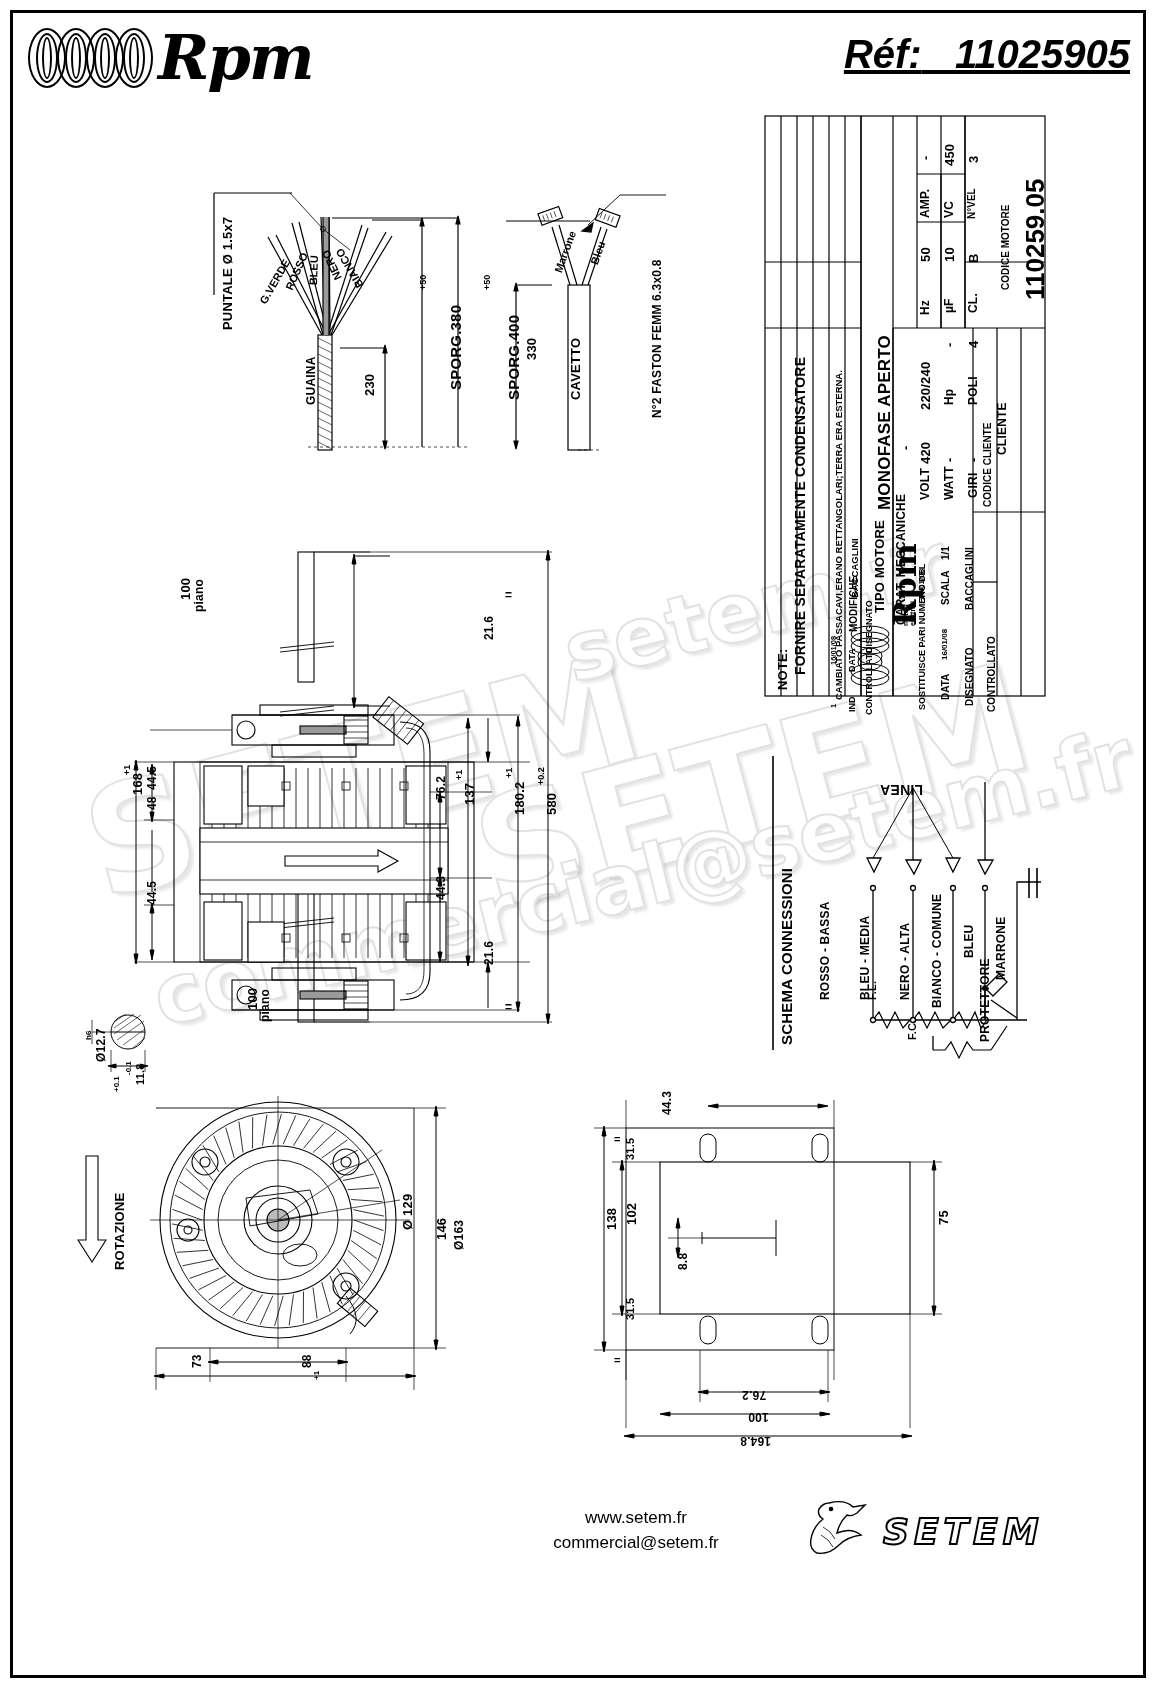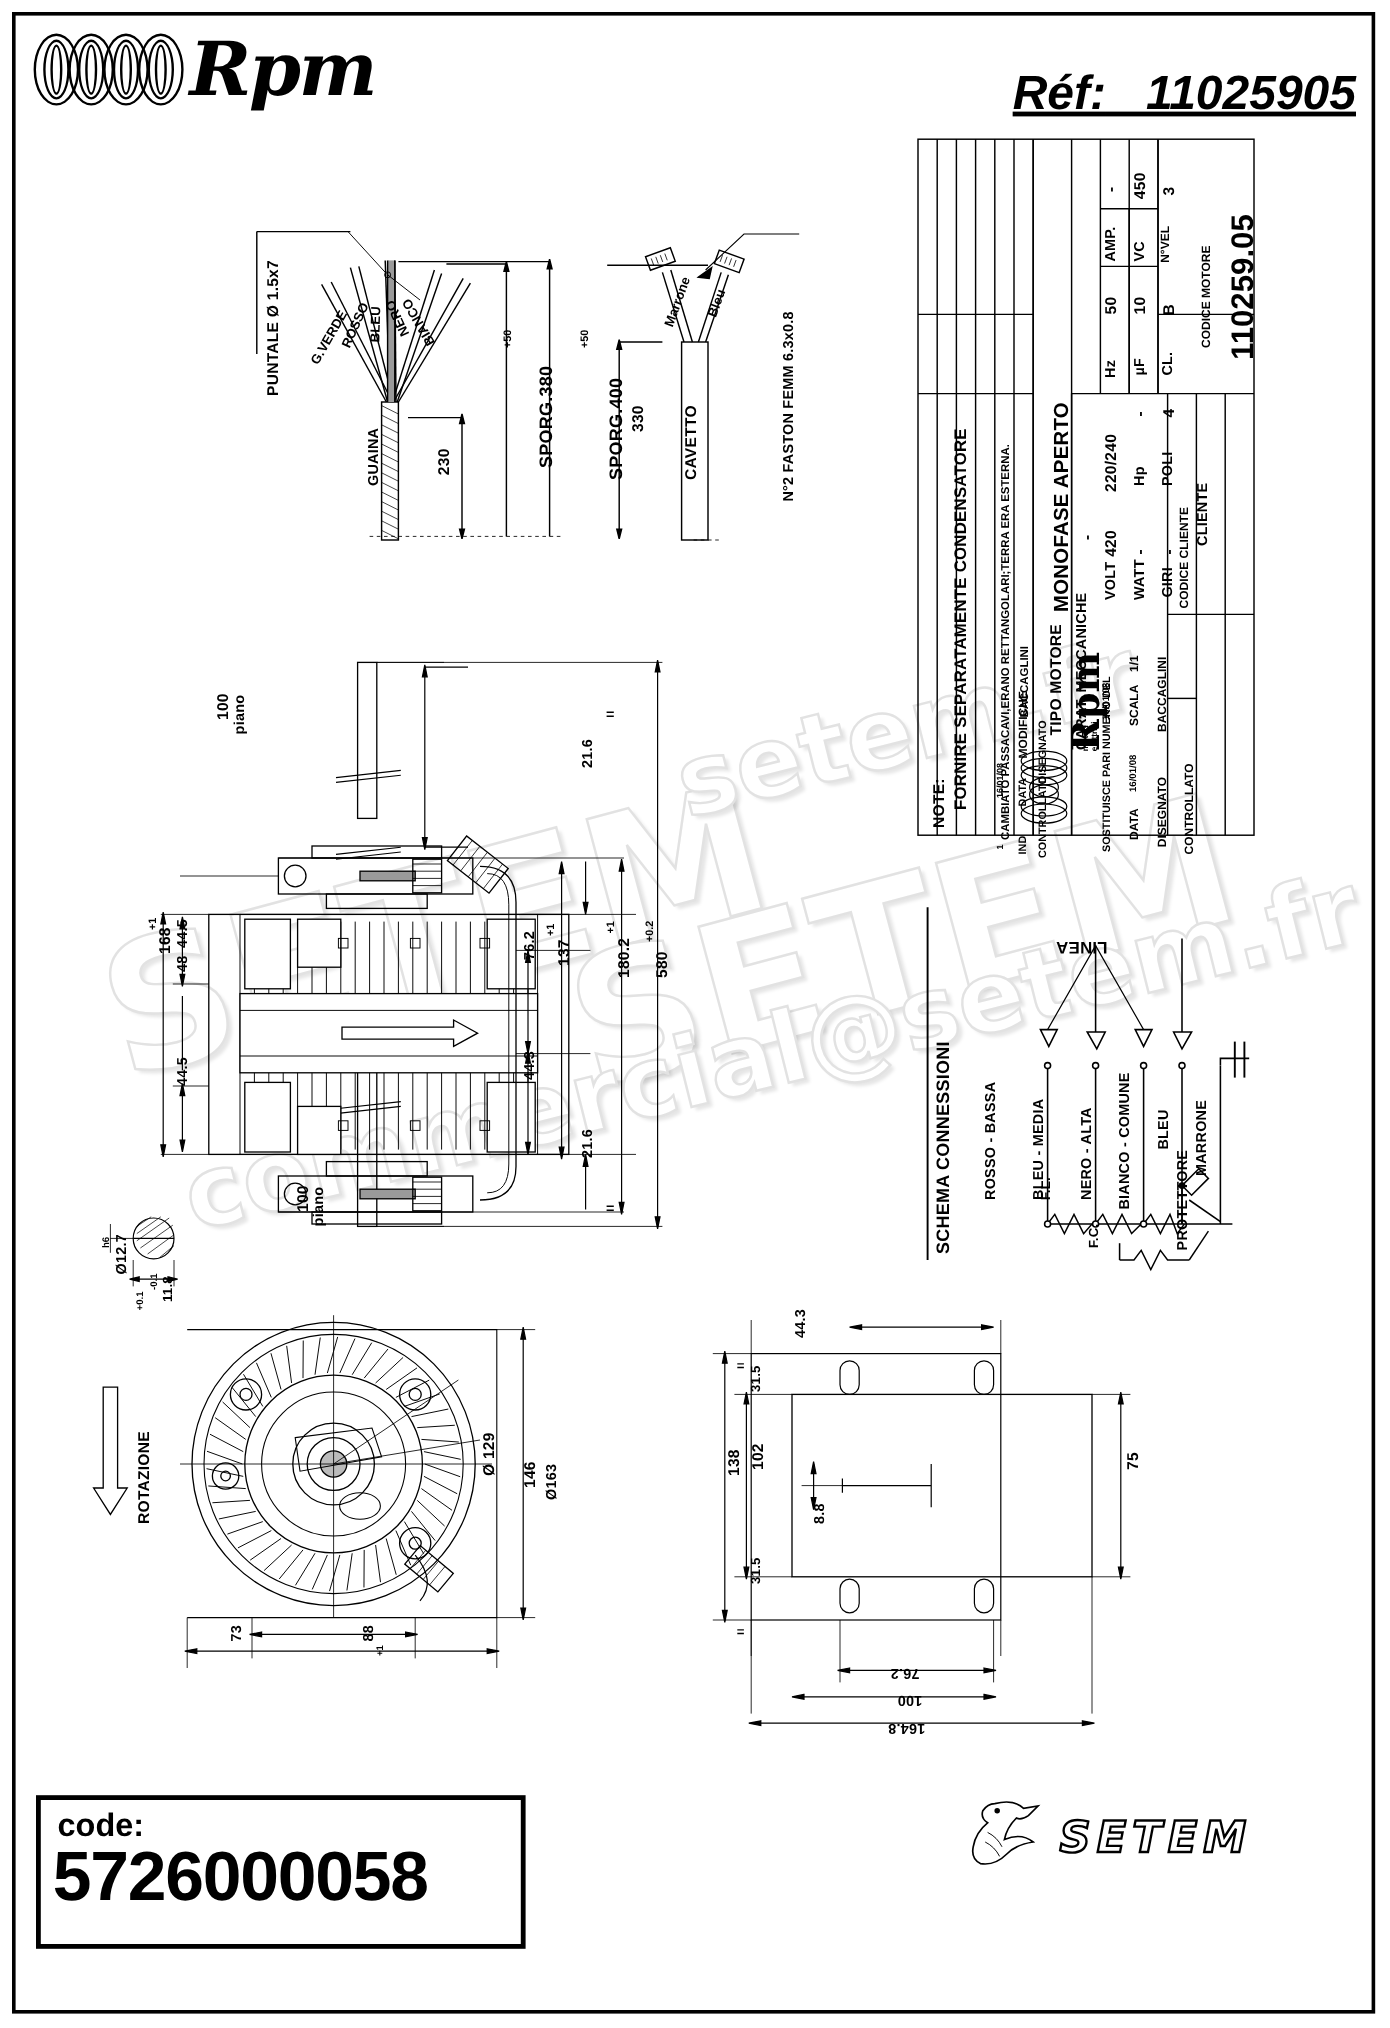--- a/index.html
+++ b/index.html
@@ -12,21 +12,21 @@
   .lblxs{font-size:6.5px;font-weight:bold;white-space:nowrap;}
   .r90{transform-origin:0 0;transform:rotate(-90deg);}
   .r180{transform-origin:50% 50%;transform:rotate(180deg);}
   
   #logo{left:28px;top:28px;}
   .coilgrp{display:flex;align-items:center;}
   .coil{width:34px;height:56px;border:2px solid #000;border-radius:50%/50%;position:relative;margin-right:-9px;}
   .coil:before{content:"";position:absolute;left:6px;top:3px;right:6px;bottom:3px;border:2px solid #000;border-radius:50%;}
   .coil:after{content:"";position:absolute;left:12px;top:7px;right:12px;bottom:7px;border:2px solid #000;border-radius:50%;}
   #rpmword{font-family:"DejaVu Serif",serif;font-style:italic;font-weight:bold;font-size:62px;letter-spacing:-2px;line-height:58px;margin-left:14px;}
-  #ref{right:28px;top:32px;font-size:40px;font-weight:bold;font-style:italic;text-decoration:underline;white-space:nowrap;margin-top:24px;}
+  #ref{right:28px;top:32px;font-size:40px;font-weight:bold;font-style:italic;text-decoration:underline;white-space:nowrap;}
   
   #footbar{left:13px;top:1483px;width:1130px;height:192px;}
   #codebox{position:absolute;left:17px;top:13px;width:400px;height:120px;border:4px solid #000;background:#fff;}
   #codelabel{position:absolute;left:14px;top:6px;font-size:27px;font-weight:bold;}
   #codeval{position:absolute;left:10px;top:30px;font-size:58px;font-weight:bold;letter-spacing:-1px;}
   #web{position:absolute;left:508px;top:22px;text-align:center;width:230px;font-size:17px;line-height:25px;}
   #addr{position:absolute;left:450px;top:95px;font-size:14.5px;white-space:nowrap;}
   #setemlogo{position:absolute;left:790px;top:14px;width:290px;height:62px;}
   #setemword{position:absolute;left:80px;top:14px;font-size:36px;font-weight:bold;font-style:italic;letter-spacing:5px;
      color:#fff;-webkit-text-stroke:2px #000;font-family:"DejaVu Sans",sans-serif;}
@@ -730,23 +730,23 @@
   <div class="abs lbl r90" style="left:898px;top:1000px;font-size:12px">NERO - ALTA</div>
   <div class="abs lbl r90" style="left:930px;top:1008px;font-size:12px">BIANCO - COMUNE</div>
   <div class="abs lbl r90" style="left:962px;top:958px;font-size:12px">BLEU</div>
   <div class="abs lbl r90" style="left:994px;top:980px;font-size:12px">MARRONE</div>
 
   <div class="abs lbl r90" style="left:866px;top:1000px;font-size:11px">F.L.</div>
   <div class="abs lbl r90" style="left:906px;top:1040px;font-size:11px">F.C.</div>
   <div class="abs lbl r90" style="left:978px;top:1042px;font-size:12px">PROTETTORE</div>
 
   <div class="abs" id="footbar">
-    <div id="codebox">
-      <div id="codelabel">code:</div>
-      <div id="codeval">5726000058</div>
+    <div id="web">
+      <div>www.setem.fr</div>
+      <div>commercial@setem.fr</div>
     </div>
     <div id="setemlogo">
       <svg style="left:0;top:0;width:78px;height:62px">
         <g stroke="#000" fill="none" stroke-width="1.4">
           <path d="M26 6 Q42 2 50 10 L62 8 L54 16 Q48 20 44 18 Q36 26 34 36 Q48 30 58 38 Q44 40 36 48 Q26 58 14 56 Q6 52 8 42 Q10 30 20 22 Q14 18 16 12 Q20 6 26 6 Z" fill="#fff"></path>
           <path d="M20 30 Q28 34 32 42 M18 38 Q26 42 30 50" stroke-width=".8"></path>
           <circle cx="28" cy="12" r="1.6" fill="#000"></circle>
         </g>
       </svg>
       <div id="setemword">SETEM</div>

